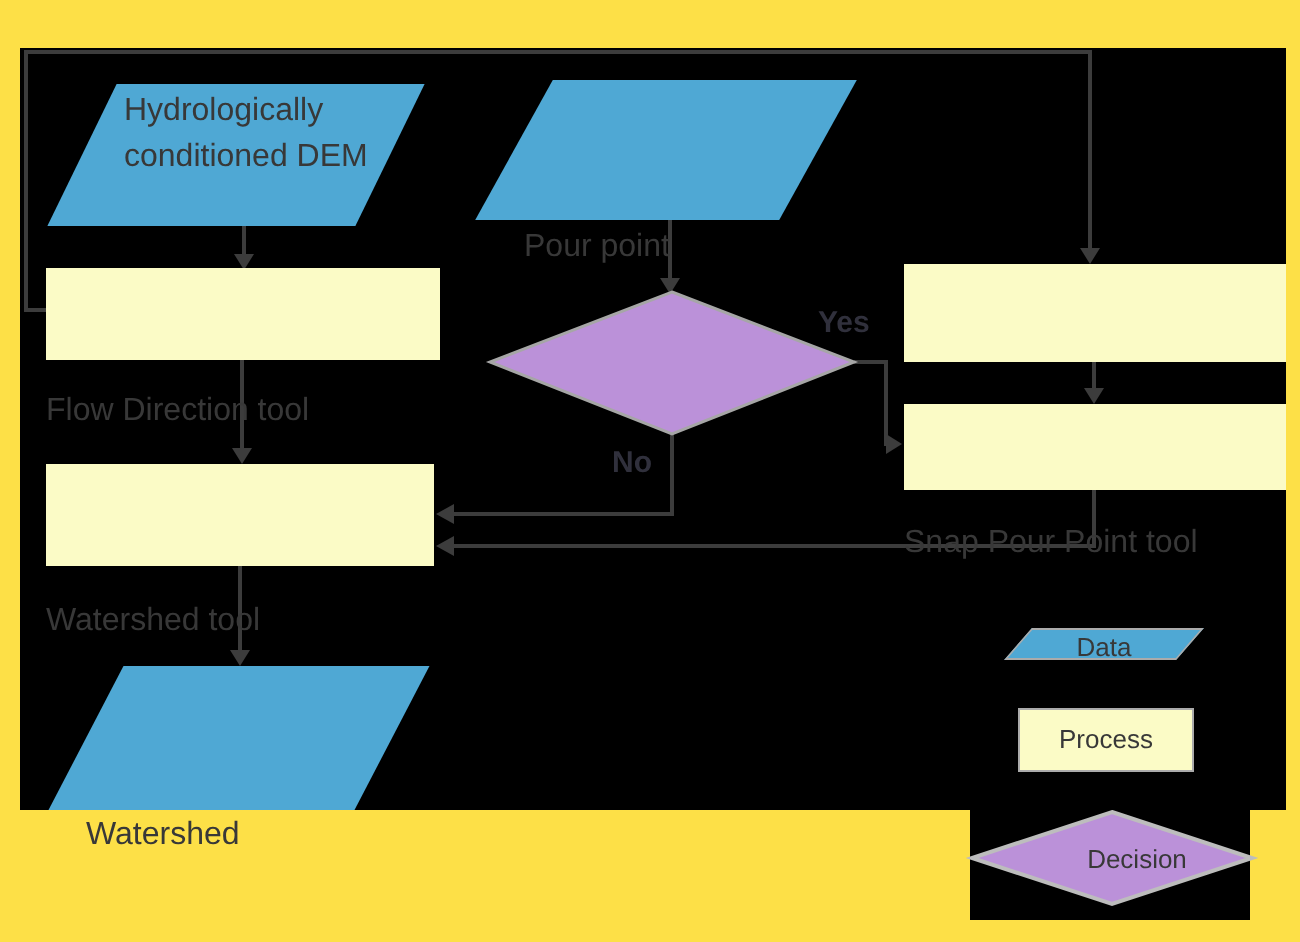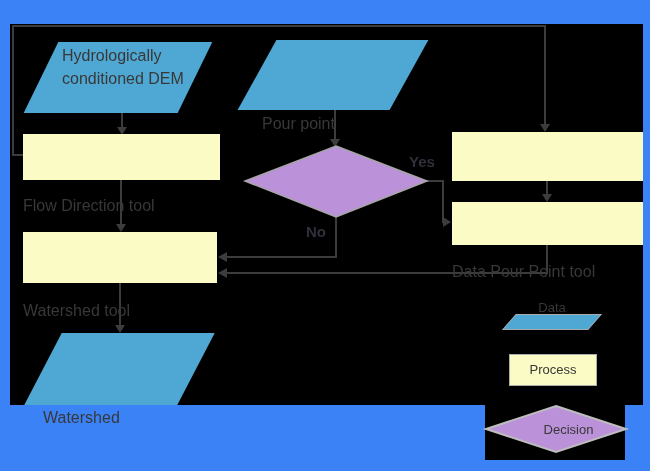--- a/index.html
+++ b/index.html
@@ -1,17 +1,17 @@
 <!DOCTYPE html>
 <html><head>
 <meta charset="utf-8">
 <style>
   html,body{margin:0;padding:0;background:#fff;}
   .page{
-    position:relative;width:650px;height:471px;background:#3b82f6;
+    position:relative;width:650px;height:471px;background:#fde047;
     font-family:"Liberation Sans",sans-serif;overflow:hidden;
   }
   .abs{position:absolute;}
   .canvas-bg{left:10px;top:24px;width:633px;height:381px;background:#000;}
   .decision-bg{left:485px;top:402px;width:140px;height:58px;background:#000;}
   .svg-layer{left:0;top:0;width:650px;height:471px;}
   
   .shape{position:absolute;box-sizing:border-box;}
   .blue{background:#4FA8D4;}
   .yellow{background:#FBFBC6;}
@@ -32,21 +32,21 @@
   .fd-lbl{left:23px;top:146px;width:197px;}
   .fa-lbl{left:452px;top:145px;width:191px;}
   .snap-lbl{left:452px;top:212px;width:191px;}
   .wt-lbl{left:23px;top:251px;width:164px;}
   .w-lbl{left:43px;top:358px;width:153px;}
   .diamond-lbl{left:266px;top:157px;width:140px;}
   .edge-lbl{position:absolute;color:#30303c;font-size:15px;line-height:12px;font-weight:bold;}
   .yes-lbl{left:409px;top:156px;width:30px;}
   .no-lbl{left:306px;top:226px;width:26px;}
   .legend-lbl{position:absolute;color:#383838;font-size:13px;line-height:15px;text-align:center;}
-  .ld-lbl{left:509px;top:300px;width:86px;}
+  .ld-lbl{left:509px;top:316px;width:86px;}
   .lp-lbl{left:509px;top:362px;width:88px;}
   .ldec-lbl{left:486px;top:422px;width:141px;padding-left:12px;}
 </style>
 </head>
 <body>
 
 <div class="page">
 
   <div class="abs canvas-bg"></div>
   <div class="abs decision-bg"></div>
@@ -84,21 +84,21 @@
   <div class="shape yellow fa-box"></div>
   <div class="shape yellow snap-box"></div>
   <div class="shape yellow wt-box"></div>
   <div class="shape blue watershed-shape"></div>
   <div class="shape blue legend-data"></div>
   <div class="shape yellow legend-process"></div>
 
   <div class="lbl dem-lbl">Hydrologically conditioned DEM</div>
   <div class="lbl ctr pour-lbl">Pour point</div>
   <div class="lbl ctr fd-lbl">Flow Direction tool</div>
-  <div class="lbl ctr snap-lbl">Data Pour Point tool</div>
+  <div class="lbl ctr snap-lbl">Snap Pour Point tool</div>
   <div class="lbl ctr wt-lbl">Watershed tool</div>
   <div class="lbl ctr w-lbl">Watershed</div>
 
   <div class="edge-lbl yes-lbl">Yes</div>
   <div class="edge-lbl no-lbl">No</div>
 
   <div class="legend-lbl ld-lbl">Data</div>
   <div class="legend-lbl lp-lbl">Process</div>
   <div class="legend-lbl ldec-lbl">Decision</div>
 

